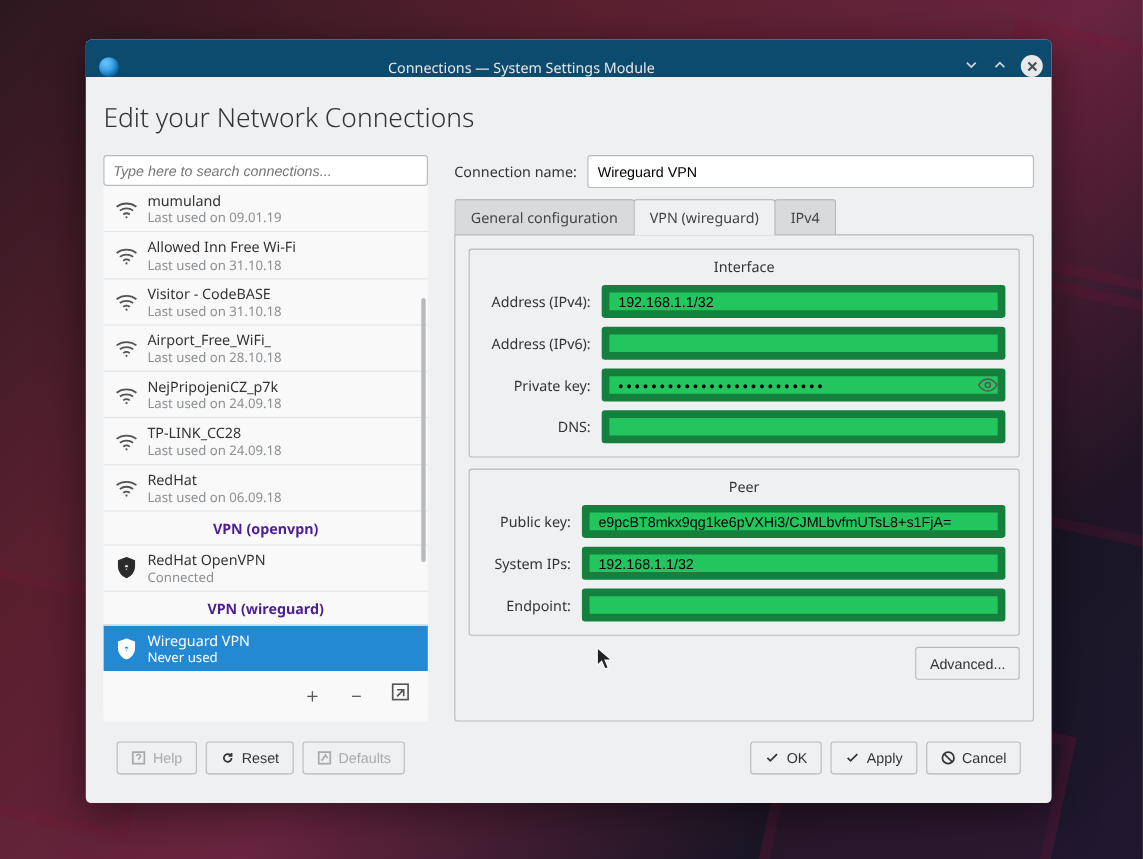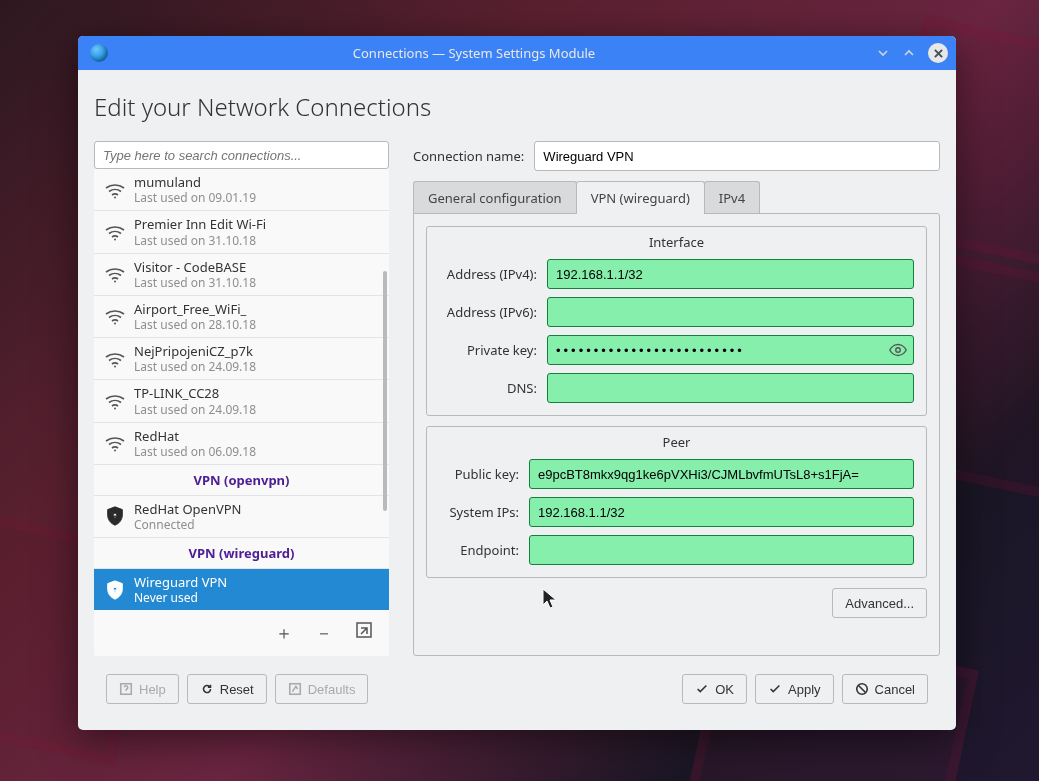--- a/index.html
+++ b/index.html
@@ -22,22 +22,22 @@
   .bg-shape.s3{bottom:-80px;right:80px;background:rgba(150,30,70,.12);}
   .bg-shape.s4{bottom:40px;left:-120px;background:rgba(90,10,35,.07);}
 
   .window {
     position:absolute; top:36px; left:78px; width:878px; height:694px;
     background:#eff0f1; border-radius:5px;
     box-shadow:0 8px 40px rgba(0,0,0,.5);
     display:flex; flex-direction:column;
   }
   .titlebar {
-    height:34px; background:#3b82f6; color:#e8e8e8;
-    display:flex; align-items:center; border-radius:5px 5px 0 0;
+    height:34px; background:#0c4a6e; color:#e8e8e8;
+    display:flex; align-items:flex-end; border-radius:5px 5px 0 0;
     font-size:13px;
   }
   .titlebar .globe {
     width:18px;height:18px;margin:0 8px 0 12px;
     border-radius:50%;
     background:radial-gradient(circle at 35% 30%, #6bc6ff 0%, #1a88d8 70%);
     box-shadow:inset -2px -2px 4px rgba(0,0,0,.3);
   }
   .titlebar .title{flex:1;text-align:center;padding-right:40px;}
   .tb-btn{width:22px;height:22px;display:flex;align-items:center;justify-content:center;margin-right:4px;color:#cfd6da;cursor:pointer;}
@@ -80,21 +80,21 @@
   .tab{padding:7px 14px;font-size:13px;color:#444;background:#d8dadc;border:1px solid #b7b9bb;border-bottom:none;margin-right:-1px;cursor:pointer;border-radius:3px 3px 0 0;}
   .tab.active{background:#eff0f1;position:relative;z-index:2;}
   .tabbody{flex:1;border:1px solid #b7b9bb;border-radius:0 3px 3px 3px;padding:12px;background:#eff0f1;margin-top:-1px;}
 
   fieldset{border:1px solid #b7b9bb;border-radius:3px;margin:0 0 10px;padding:10px 12px 12px;}
   fieldset .fs-title{text-align:center;font-size:13px;color:#333;margin:-4px 0 8px;}
   .frow{display:flex;align-items:center;margin-bottom:8px;}
   .frow:last-child{margin-bottom:0;}
   .frow label{width:98px;text-align:right;font-size:13px;color:#333;margin-right:10px;}
   .frow .fld{flex:1;position:relative;}
-  .frow input{width:100%;height:30px;border:1px solid #15803d;border-radius:3px;padding:0 8px;font-size:13px;background:#86efac;}
+  .frow input{width:100%;height:30px;border:7px solid #15803d;border-radius:3px;padding:0 8px;font-size:13px;background:#22c55e;}
   .frow input[type=password]{letter-spacing:3px;padding-right:36px;font-family:"Segoe UI",sans-serif;}
   .eye{position:absolute;right:6px;top:5px;width:20px;height:20px;cursor:pointer;}
   .eye svg{width:20px;height:20px;stroke:#555;fill:none;stroke-width:1.5;}
 
   .advrow{display:flex;justify-content:flex-end;}
   .btn{height:30px;padding:0 12px;border:1px solid #b7b9bb;background:#eff0f1;border-radius:3px;font-size:13px;color:#333;display:flex;align-items:center;gap:6px;cursor:pointer;}
 
   .footer{height:48px;display:flex;align-items:flex-end;padding:0 12px;gap:8px;}
   .footer .spacer{flex:1;}
   .btn.disabled{color:#aaa;cursor:default;}
@@ -160,21 +160,21 @@
               </div>
           </div>
           <div class="conn-item">
             <div class="conn-icon wifi">
                 <svg viewBox="0 0 24 18">
                   <path d="M3 7a15 15 0 0 1 18 0M6 10.5a10 10 0 0 1 12 0M9 14a5 5 0 0 1 6 0"></path>
                   <circle cx="12" cy="16.5" r="1" fill="#555" stroke="none"></circle>
                 </svg>
               </div>
             <div class="conn-text">
-                <span class="conn-name">Premier Inn Edit Wi-Fi</span>
+                <span class="conn-name">Allowed Inn Free Wi-Fi</span>
                 <span class="conn-sub">Last used on 31.10.18</span>
               </div>
           </div>
           <div class="conn-item">
             <div class="conn-icon wifi">
                 <svg viewBox="0 0 24 18">
                   <path d="M3 7a15 15 0 0 1 18 0M6 10.5a10 10 0 0 1 12 0M9 14a5 5 0 0 1 6 0"></path>
                   <circle cx="12" cy="16.5" r="1" fill="#555" stroke="none"></circle>
                 </svg>
               </div>

